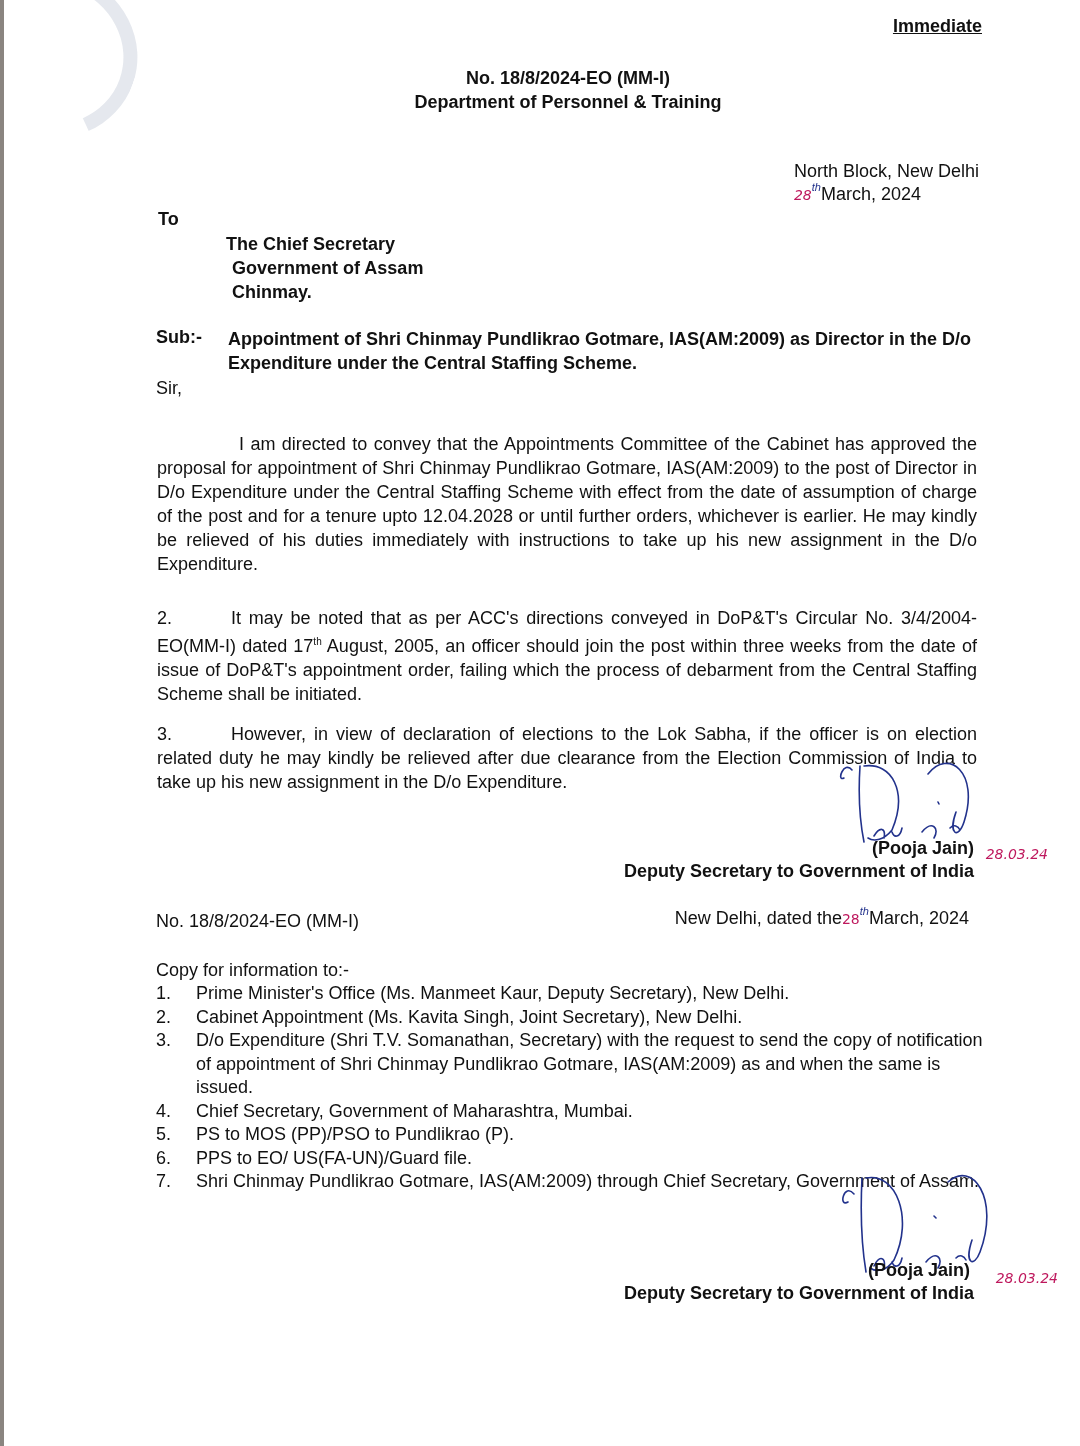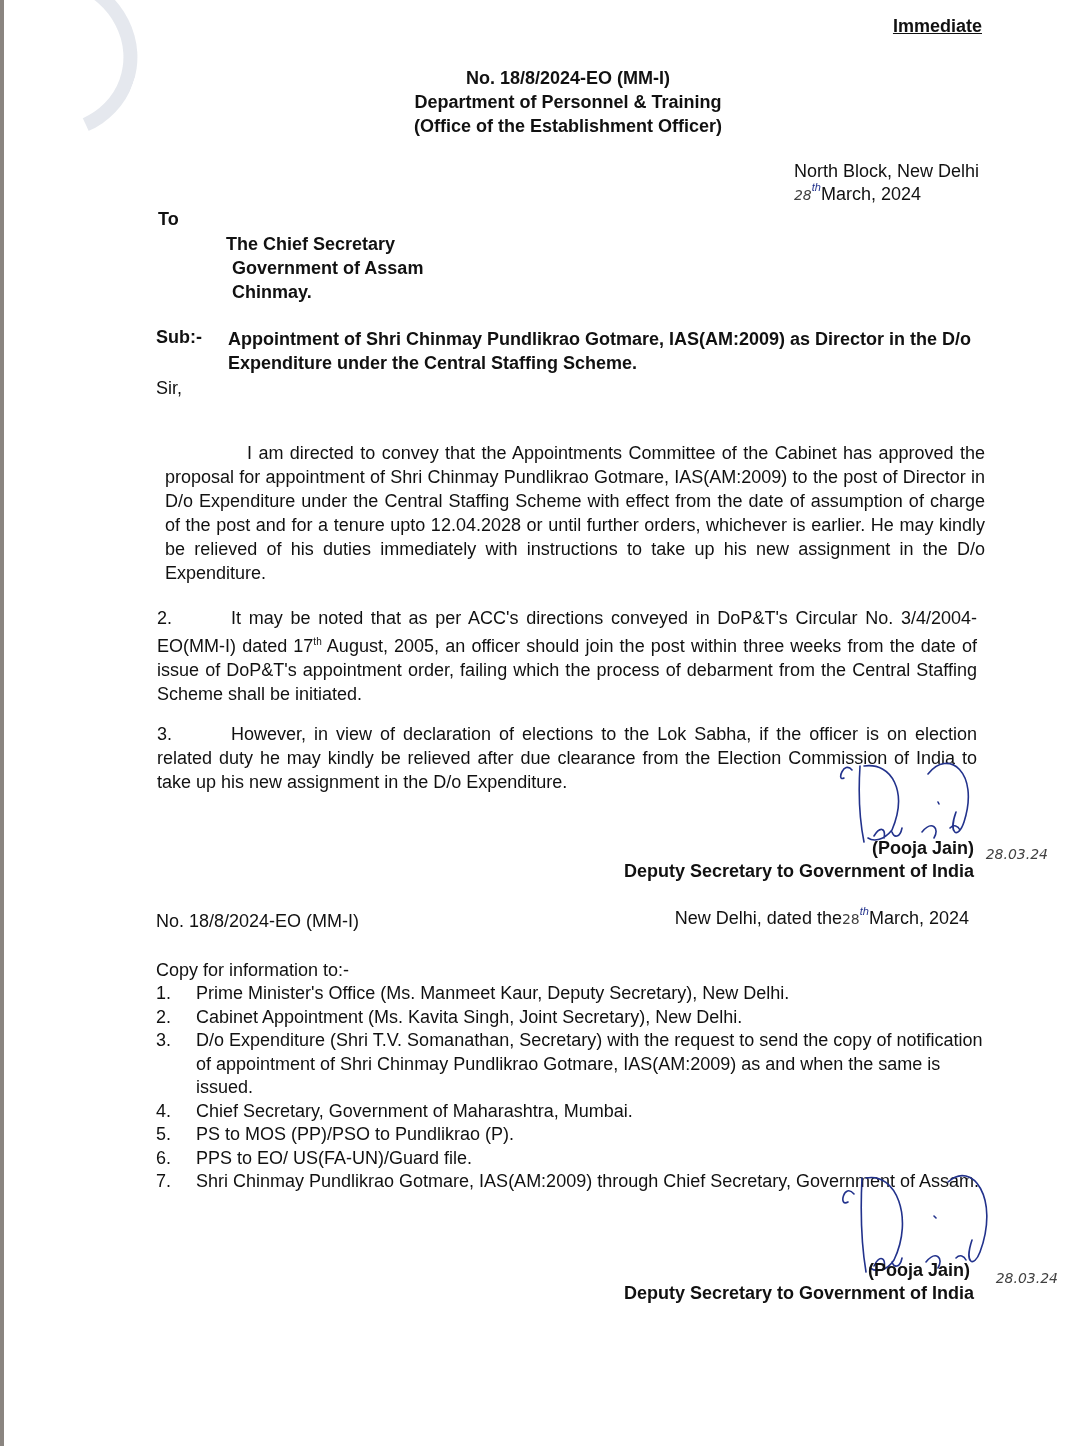--- a/index.html
+++ b/index.html
@@ -10,30 +10,30 @@
   }
   .edge-left { position: absolute; left: 0; top: 0; width: 4px; height: 1446px; background: #8a8580; }
   .smudge { position: absolute; left: -40px; top: -30px; width: 150px; height: 140px;
     border-radius: 50%; border: 14px solid #dfe3ea; border-left-color: transparent; border-bottom-color: transparent;
     transform: rotate(20deg); opacity: .8; }
   .abs { position: absolute; white-space: nowrap; }
   .immediate { right: 98px; top: 16px; font-size: 18px; font-weight: bold; text-decoration: underline; }
   .header { left: 398px; top: 66px; width: 340px; text-align: center; font-size: 18px; font-weight: bold; line-height: 24px; }
   .header div { white-space: nowrap; }
   .place { right: 101px; top: 160px; font-size: 18px; line-height: 23px; }
-  .hand { font-family: "DejaVu Sans", sans-serif; color: #404040; font-style: italic; }
+  .hand { font-family: "DejaVu Sans", sans-serif; color: #be185d; font-style: italic; }
   .hand-sm { font-size: 14px; }
   .sup-hand { font-size: 11px; position: relative; top: -9px; color: #22328c; font-style: italic; }
   .to { left: 158px; top: 209px; font-size: 18px; font-weight: bold; }
   .addr { left: 226px; top: 232px; font-size: 18px; font-weight: bold; line-height: 24px; }
   .sub-label { left: 156px; top: 327px; font-size: 18px; font-weight: bold; }
   .sub-text { left: 228px; top: 327px; width: 752px; font-size: 18px; font-weight: bold; line-height: 24px; white-space: normal; }
   .sir { left: 156px; top: 378px; font-size: 18px; }
   .para { position: absolute; left: 157px; width: 820px; font-size: 18px; line-height: 24px; text-align: justify; }
-  .p1 { top: 441px; text-indent: 82px; margin-left: 8px; }
+  .p1 { top: 432px; text-indent: 82px; }
   .p2 { top: 606px; }
   .p3 { top: 722px; }
   .pnum { display: inline-block; width: 74px; }
   sup { font-size: 10px; }
   .sig-name { right: 106px; top: 838px; font-size: 18px; font-weight: bold; }
   .sig-title { right: 106px; top: 861px; font-size: 18px; font-weight: bold; }
   .sig-date { right: 32px; top: 846px; font-size: 14px; }
   .ref-no { left: 156px; top: 911px; font-size: 18px; }
   .ref-date { right: 111px; top: 908px; font-size: 18px; }
   .copy-head { left: 156px; top: 960px; font-size: 18px; }
@@ -50,21 +50,20 @@
 <body>
 
 <div class="edge-left"></div>
 <div class="smudge"></div>
 
 <div class="abs immediate">Immediate</div>
 
 <div class="abs header">
   <div>No. 18/8/2024-EO (MM-I)</div>
   <div>Department of Personnel &amp; Training</div>
-  <div>(Office of the Establishment Officer)</div>
 </div>
 
 <div class="abs place">
   <div>North Block, New Delhi</div>
   <div>
     <span class="hand hand-sm">28</span><span class="sup-hand">th</span><span>March, 2024</span>
   </div>
 </div>
 
 <div class="abs to">To</div>

